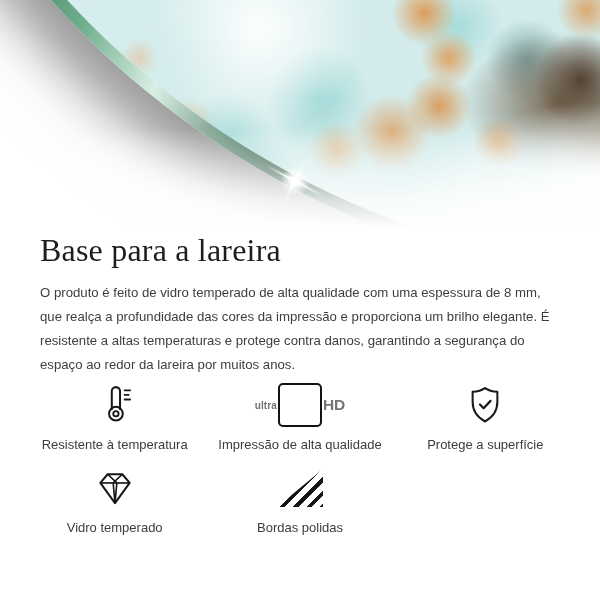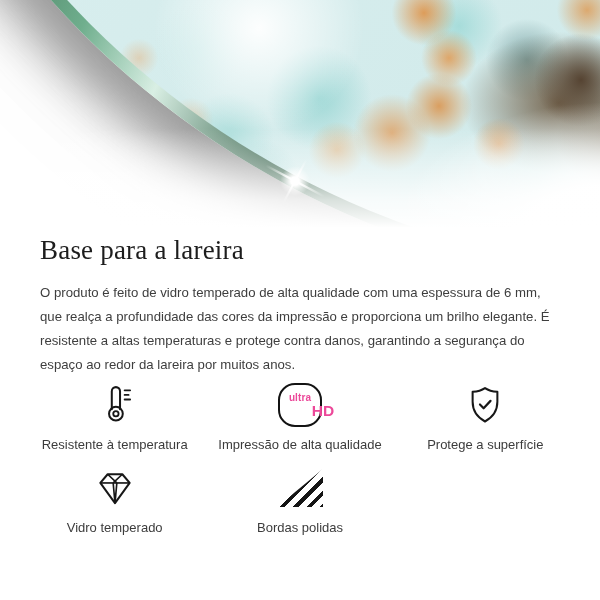--- a/index.html
+++ b/index.html
@@ -48,37 +48,37 @@
     background:linear-gradient(180deg,rgba(255,255,255,0),#fff 42% 58%,rgba(255,255,255,0));}
   .sparkle-core{position:absolute;left:18px;top:18px;width:30px;height:30px;
     background:radial-gradient(circle,#fff 0 20%,rgba(255,255,255,0) 70%);}
   .hero-fade{position:absolute;inset:0;
     background:
       radial-gradient(ellipse 300px 190px at 101% 104%, rgba(255,255,255,.98) 28%, rgba(255,255,255,0) 72%),
       linear-gradient(to bottom, rgba(255,255,255,0) 56%, rgba(255,255,255,.82) 87%, #fff 99%);}
   
   .title{
     margin:5px 40px 0;font-family:"Liberation Serif",serif;font-weight:400;
-    font-size:27px;line-height:31px;color:#1d1d1d;letter-spacing:.2px;
+    font-size:32px;line-height:31px;color:#1d1d1d;letter-spacing:.2px;
   }
   .desc{
     margin:15px 40px 0;max-width:538px;font-size:13.2px;line-height:24px;color:#3e3e3e;
   }
   
   .features{
     display:grid;grid-template-columns:1fr 1fr 1fr;gap:14px 0;
     padding:0 22px;margin-top:6px;
   }
   .feature{display:flex;flex-direction:column;align-items:center;text-align:center;}
   .icon-wrap{height:44px;display:flex;align-items:center;justify-content:center;}
   .feature-label{margin-top:10px;font-size:13px;color:#3c3c3c;}
   .icon-svg{stroke:#171717;fill:none;stroke-width:2.2;}
   .uhd-box{
-    width:40px;height:40px;border:2.6px solid #131313;border-radius:17px;
-    display:flex;flex-direction:column;align-items:center;justify-content:center;color:#ec4899;
+    width:40px;height:40px;border:2.6px solid #131313;border-radius:5px;
+    display:flex;flex-direction:row;align-items:center;justify-content:center;color:#737373;
   }
   .uhd-top{font-size:10px;font-weight:700;line-height:11px;letter-spacing:.1px;}
   .uhd-bottom{font-size:15.5px;font-weight:700;line-height:16px;padding-left:46px;}
   .hatch-triangle{
     width:46px;height:38px;
     background:repeating-linear-gradient(135deg,#151515 0 4px,rgba(0,0,0,0) 4px 9.5px);
     clip-path:polygon(0% 100%,100% 0%,100% 100%);
   }
 </style>
 </head>
@@ -92,21 +92,21 @@
     <div class="sparkle">
       <div class="sparkle-core"></div>
     </div>
     <div class="hero-fade"></div>
   </div>
 
   <h1 class="title">
     <span>Base para a lareira</span><br>
   </h1>
 
-  <p class="desc">O produto é feito de vidro temperado de alta qualidade com uma espessura de 6 mm, que realça a profundidade das cores da impressão e proporciona um brilho elegante. É resistente a altas temperaturas e protege contra danos, garantindo a segurança do espaço ao redor da lareira por muitos anos.</p>
+  <p class="desc">O produto é feito de vidro temperado de alta qualidade com uma espessura de 8 mm, que realça a profundidade das cores da impressão e proporciona um brilho elegante. É resistente a altas temperaturas e protege contra danos, garantindo a segurança do espaço ao redor da lareira por muitos anos.</p>
 
   <div class="features">
 
     <div class="feature">
       <div class="icon-wrap">
         <svg class="icon-svg" width="44" height="44" viewBox="0 0 48 48">
           <path d="M20.5 28.5 V9 a4.5 4.5 0 0 1 9 0 V28.5" stroke-linecap="round"></path>
           <circle cx="25" cy="33.5" r="7.5"></circle>
           <circle cx="25" cy="33.5" r="2.9" stroke-width="2"></circle>
           <line x1="34.5" y1="8" x2="40.5" y2="8" stroke-width="2" stroke-linecap="round"></line>

